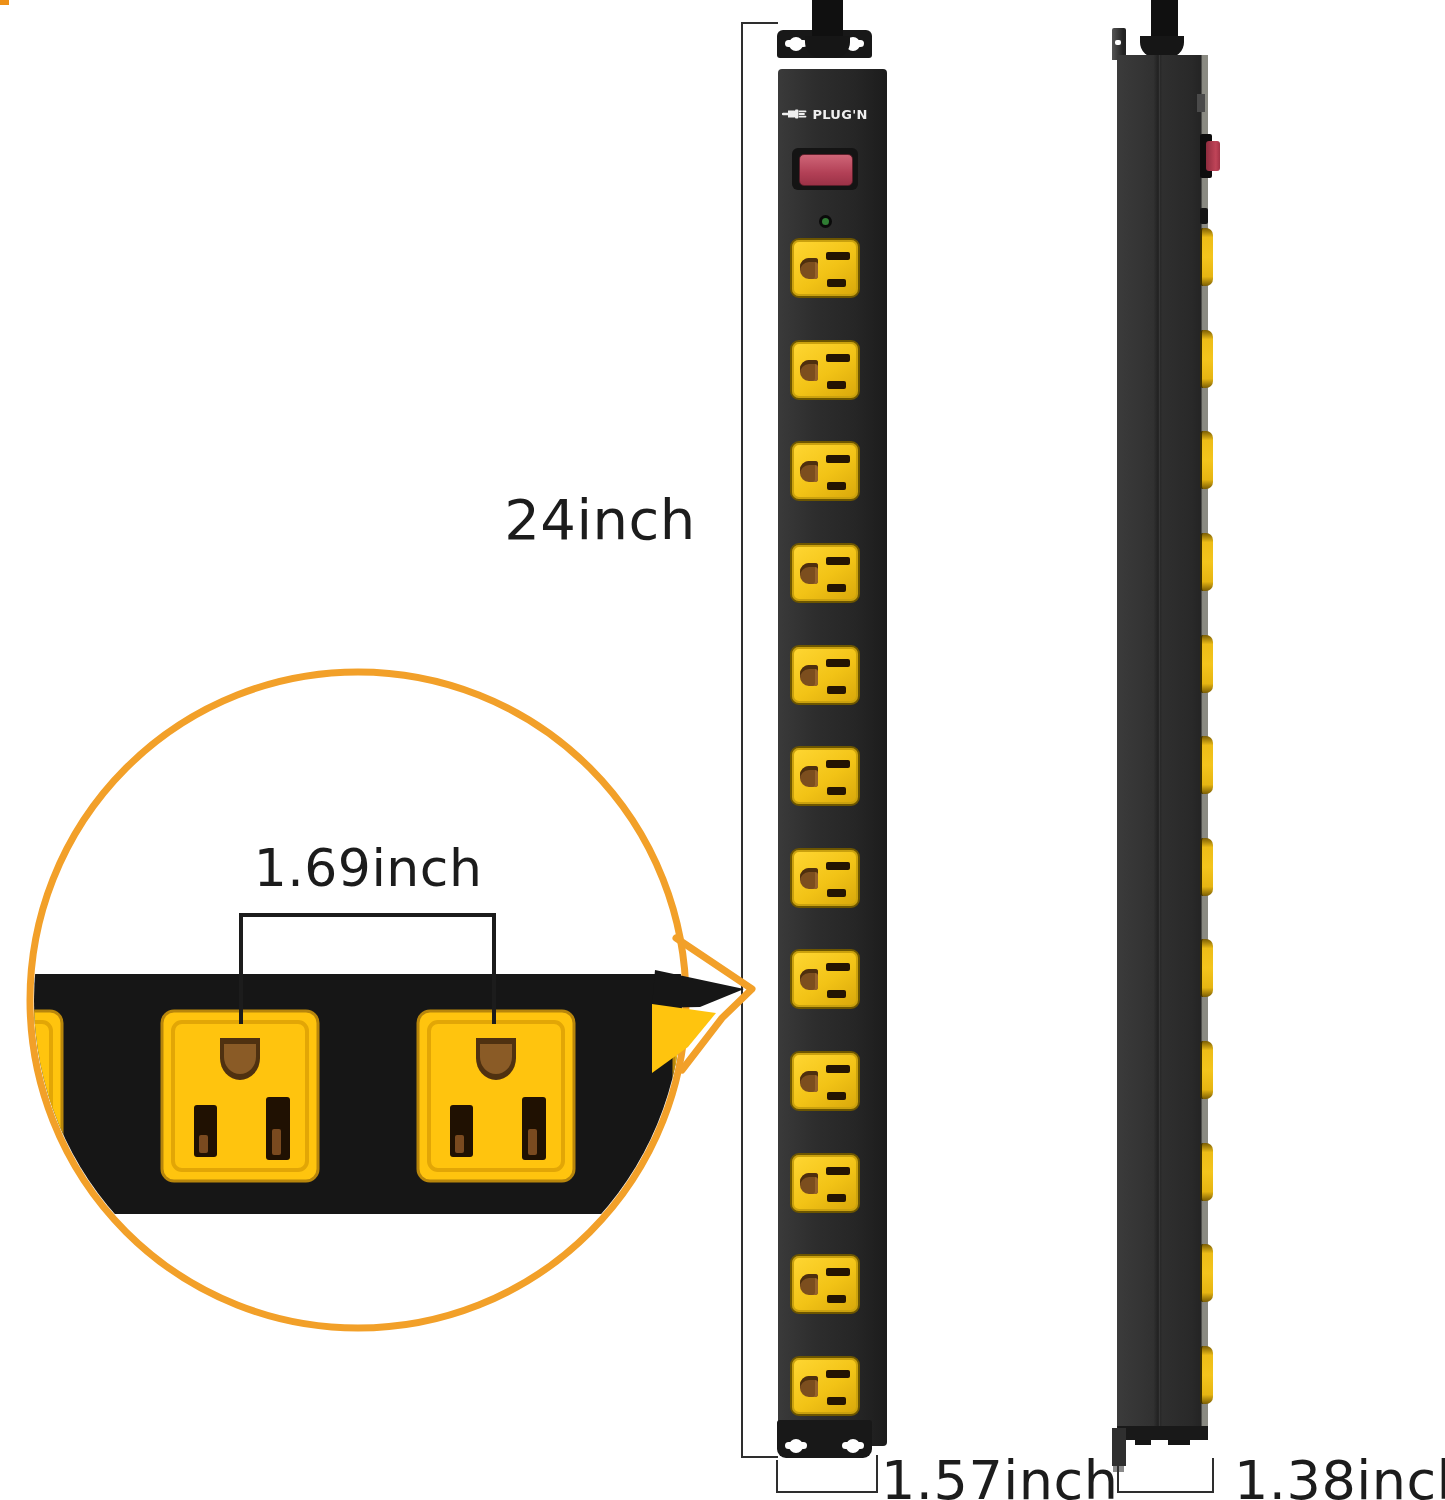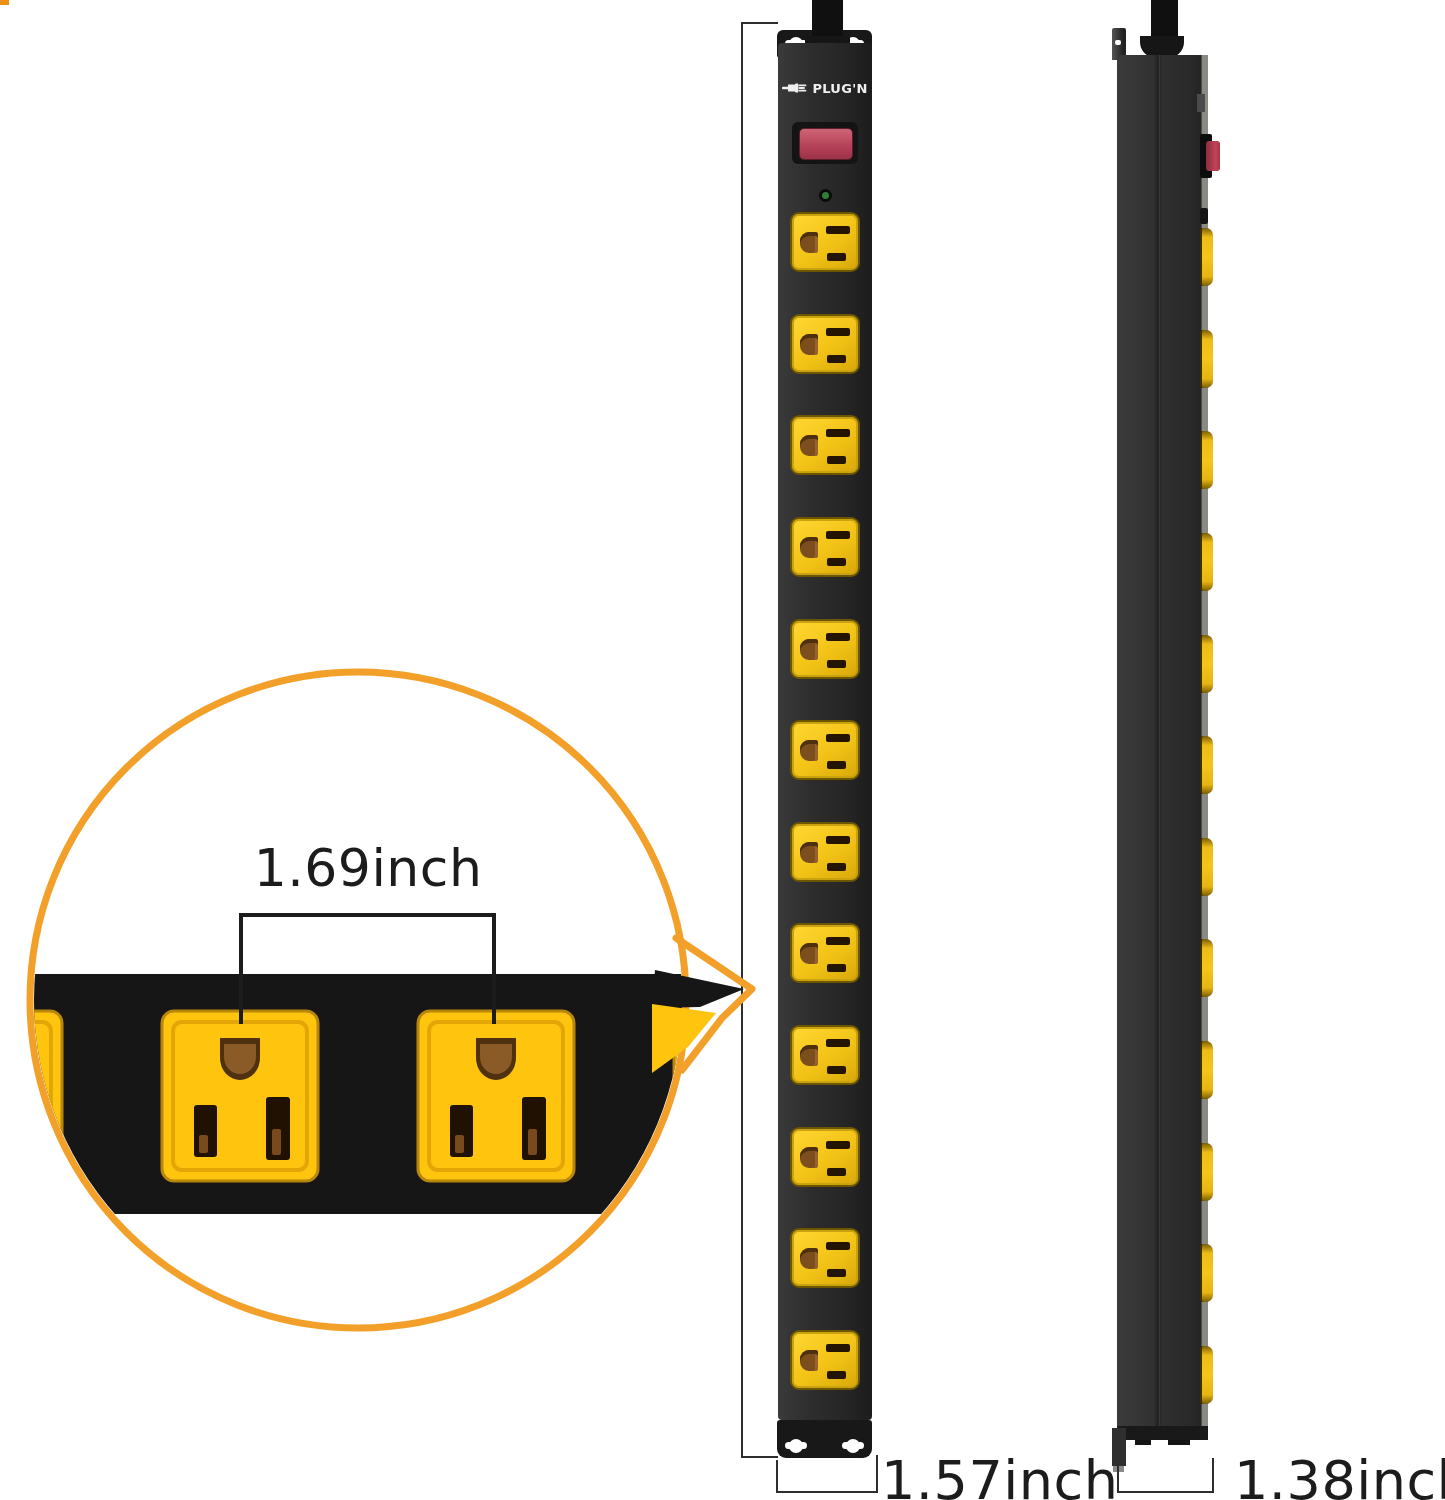--- a/index.html
+++ b/index.html
@@ -23,21 +23,21 @@
   .front-bracket-top    { left:777px; top:30px;   width:95px; height:28px; border-radius:6px 6px 3px 3px; }
   .front-bracket-bottom { left:777px; top:1420px; width:95px; height:38px; border-radius:3px 3px 9px 9px; }
   .keyhole { position:absolute; width:22px; height:7px; background:#fff; border-radius:4px; }
   .keyhole::after { content:''; position:absolute; left:50%; top:50%; transform:translate(-50%,-50%);
     width:14px; height:14px; background:#fff; border-radius:50%; }
   .front-bracket-top .keyhole    { top:10px; }
   .front-bracket-bottom .keyhole { top:22px; }
   .kh-left  { left:8px; }
   .kh-right { left:65px; }
 
-  .front-body { left:778px; top:43px; width:94px; height:1377px; border-radius:4px;
+  .front-body { left:778px; top:69px; width:109px; height:1377px; border-radius:4px;
     background:linear-gradient(90deg,#3a3a3a 0%,#2d2d2d 35%,#262626 70%,#1c1c1c 100%); }
 
   .brand-logo { left:0; top:33px; width:94px; height:24px; display:flex; align-items:center; justify-content:center; gap:4px; }
   .brand-text { color:#efefef; font-size:13px; font-weight:bold; letter-spacing:0.3px; white-space:nowrap; }
 
   .switch-bezel { left:14px; top:79px; width:66px; height:42px; background:#141414; border-radius:6px; }
   .switch-rocker { position:absolute; left:7px; top:6px; width:52px; height:30px; border-radius:5px;
     background:linear-gradient(180deg,#cf6577 0%,#b24056 60%,#9c3247 100%); border:1px solid #5c1f2b; }
 
   .led { left:41px; top:146px; width:13px; height:13px; border-radius:50%; background:#0a0a0a; }
@@ -212,20 +212,21 @@
     <div class="abs side-bottom-plate"></div>
     <div class="abs side-foot-a"></div>
     <div class="abs side-foot-b"></div>
     <div class="abs side-tab-bottom"></div>
     <div class="abs side-tab-tip"></div>
   </div>
 
   <div class="abs dim-line" style="left:741px;top:23px;width:2px;height:1435px;"></div>
   <div class="abs dim-line" style="left:741px;top:22px;width:37px;height:2px;"></div>
   <div class="abs dim-line" style="left:741px;top:1456px;width:37px;height:2px;"></div>
+  <div class="abs dim-label" style="left:500px;top:487px;width:200px;text-align:center;font-size:56px;">24inch</div>
 
   <div class="abs dim-line" style="left:776px;top:1460px;width:2px;height:33px;"></div>
   <div class="abs dim-line" style="left:876px;top:1455px;width:2px;height:38px;"></div>
   <div class="abs dim-line" style="left:776px;top:1491px;width:102px;height:2px;"></div>
   <div class="abs dim-label" style="left:881px;top:1449px;">1.57inch</div>
 
   <div class="abs dim-line" style="left:1117px;top:1462px;width:2px;height:31px;"></div>
   <div class="abs dim-line" style="left:1212px;top:1458px;width:2px;height:35px;"></div>
   <div class="abs dim-line" style="left:1117px;top:1491px;width:97px;height:2px;"></div>
   <div class="abs dim-label" style="left:1234px;top:1449px;">1.38inch</div>

